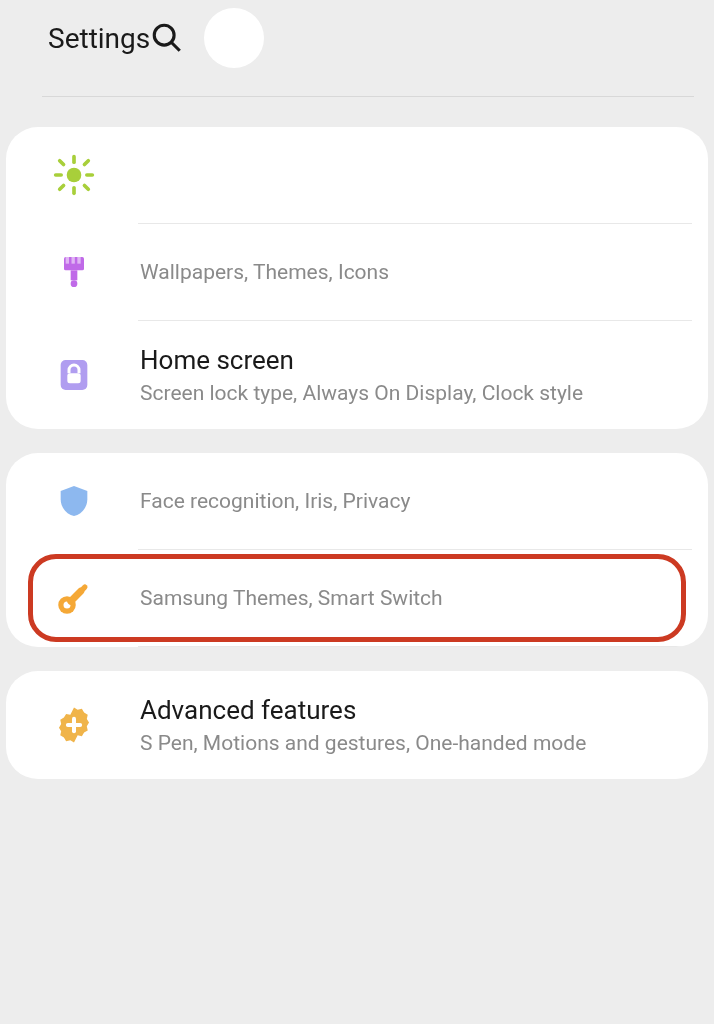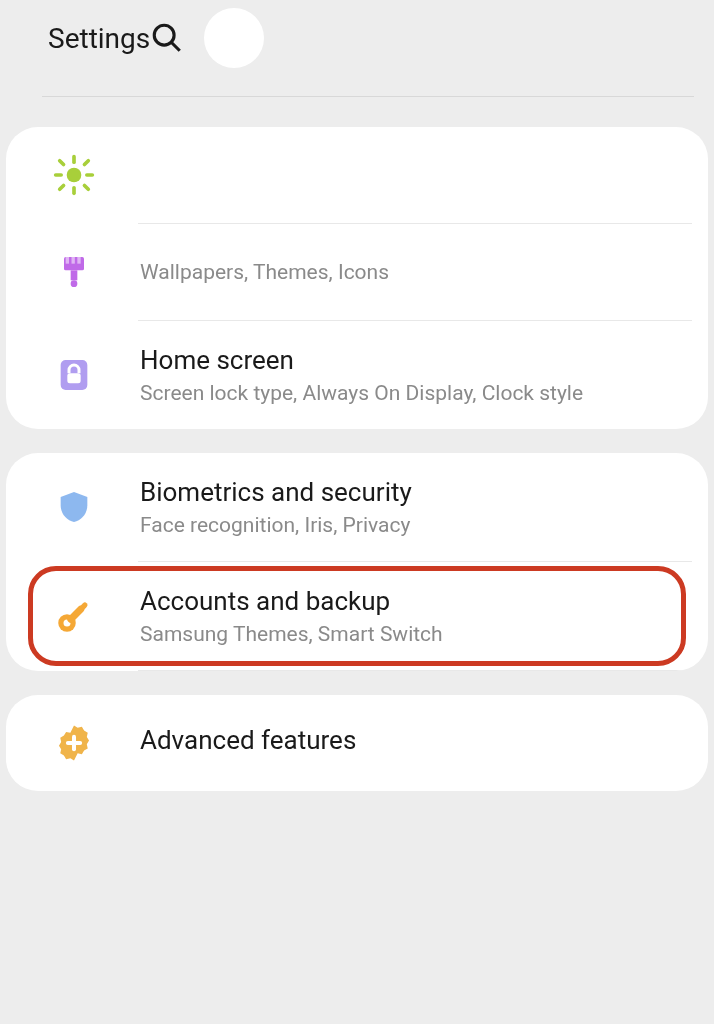--- a/index.html
+++ b/index.html
@@ -174,53 +174,52 @@
 
 <div class="card">
 
   <div class="settings-item">
     <div class="icon-wrap">
       <svg width="40" height="40" viewBox="0 0 24 24">
         <path d="M12 3 L20 6 V11 C20 16 16.5 20 12 21 C7.5 20 4 16 4 11 V6 Z" fill="#8db8ef"></path>
       </svg>
     </div>
     <div class="item-text">
-      <div class="item-title">Biometrics and security</div>
       <div class="item-subtitle">Face recognition, Iris, Privacy</div>
     </div>
   </div>
   <div class="item-divider"></div>
 
   <div class="highlighted-wrapper">
     <div class="settings-item">
       <div class="icon-wrap">
         <svg width="42" height="42" viewBox="0 0 24 24">
           <circle cx="8" cy="16" r="5" fill="#f5a836"></circle>
           <circle cx="8" cy="16" r="2" fill="#ffffff"></circle>
           <rect x="11" y="5" width="4" height="12" rx="2" fill="#f5a836" transform="rotate(45 13 11)"></rect>
           <rect x="16" y="4" width="3" height="5" rx="1.5" fill="#f5a836" transform="rotate(45 17.5 6.5)"></rect>
         </svg>
       </div>
       <div class="item-text">
-        <div class="item-title">Accounts and backup</div>
         <div class="item-subtitle">Samsung Themes, Smart Switch</div>
       </div>
     </div>
     <div class="highlight-box"></div>
   </div>
   <div class="item-divider"></div>
 
 </div>
 
 <div class="card">
   <div class="settings-item">
     <div class="icon-wrap">
       <svg width="42" height="42" viewBox="0 0 24 24">
         <path fill="#f0b44a" d="M12 2l2.09 1.26 2.41-.52 1.26 2.09 2.09 1.26-.52 2.41 1.26 2.09-1.26 2.09.52 2.41-2.09 1.26-1.26 2.09-2.41-.52L12 22l-2.09-1.26-2.41.52-1.26-2.09-2.09-1.26.52-2.41L3.41 13.5l1.26-2.09-.52-2.41 2.09-1.26 1.26-2.09 2.41.52z"></path>
         <line x1="12" y1="8.5" x2="12" y2="15.5" stroke="#ffffff" stroke-width="2.3" stroke-linecap="round"></line>
         <line x1="8.5" y1="12" x2="15.5" y2="12" stroke="#ffffff" stroke-width="2.3" stroke-linecap="round"></line>
       </svg>
     </div>
     <div class="item-text">
       <div class="item-title">Advanced features</div>
+      <div class="item-subtitle">S Pen, Motions and gestures, One-handed mode</div>
     </div>
   </div>
 </div>
 
 </body></html>

